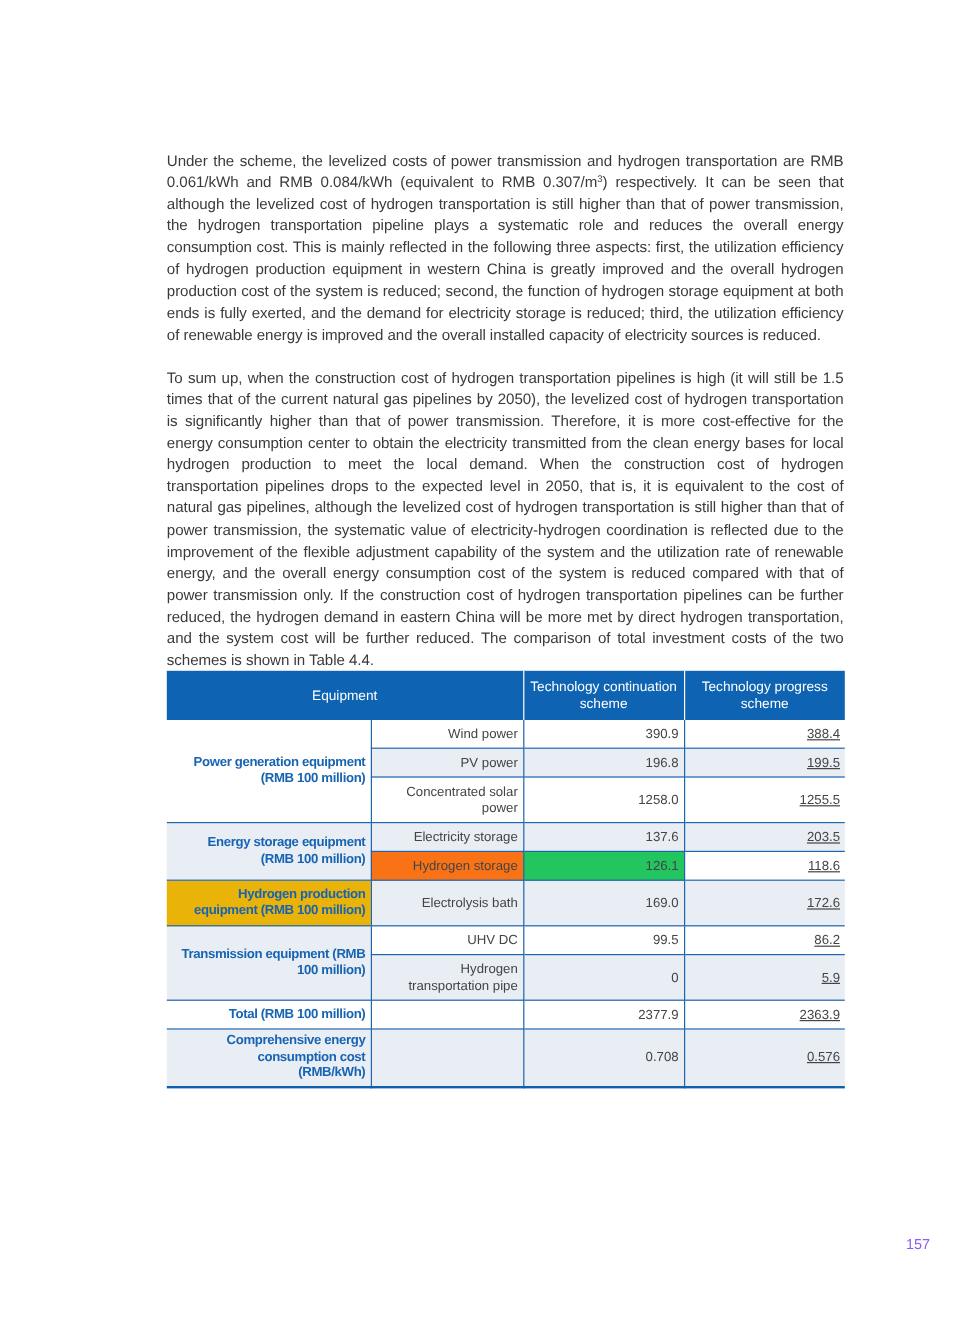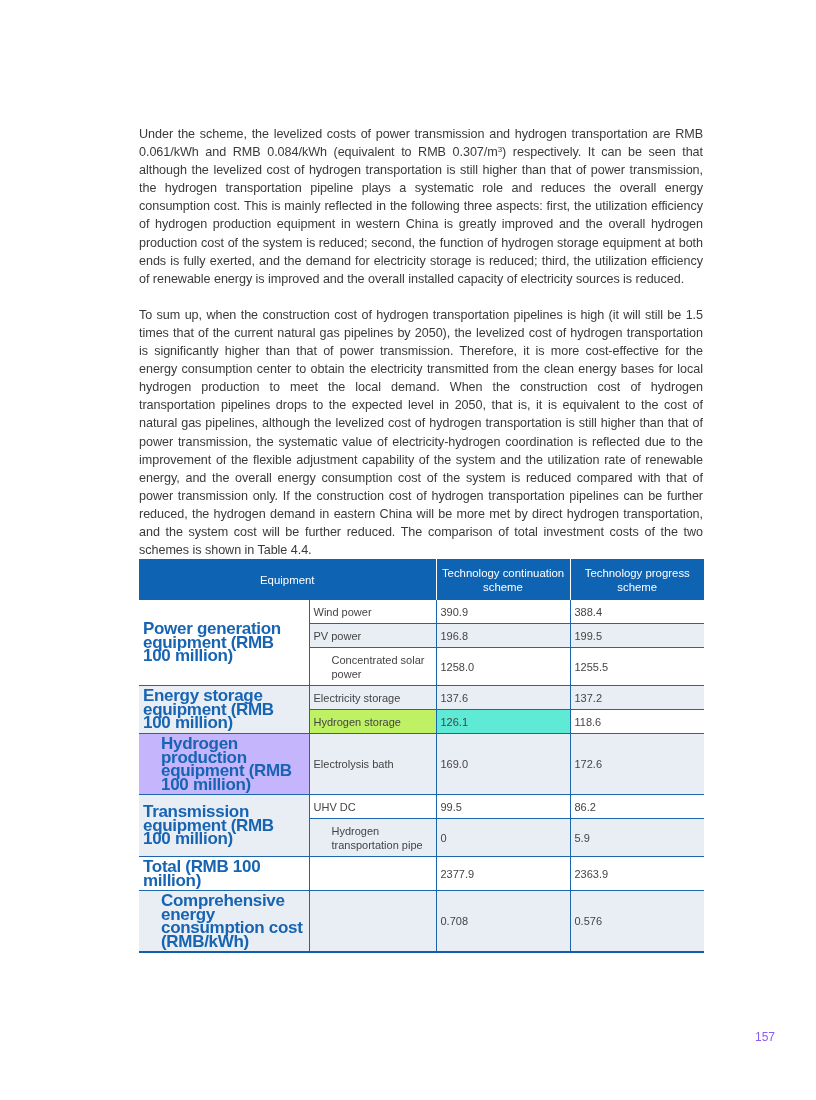--- a/index.html
+++ b/index.html
@@ -6,25 +6,25 @@
   body { width: 816px; height: 1100px; position: relative; font-family: "Liberation Sans", sans-serif; color: #333333; }
   .page { position: absolute; left: 139px; top: 125px; width: 564px; }
   .para { font-size: 12.6px; line-height: 18.1px; text-align: justify; margin: 0; color: #3a3a3a; letter-spacing: -0.05px; }
   .para + .para { margin-top: 18px; }
   sup { font-size: 8px; line-height: 0; vertical-align: 4px; }
   .caption { text-align: center; font-size: 11px; font-weight: bold; color: #1a64ad; margin: 19px 0 10px 0; letter-spacing: -0.1px; }
   .caption .num { margin-right: 10px; }
   table { width: 565px; border-collapse: collapse; font-size: 11px; color: #444; table-layout: fixed; border-bottom: 2px solid #0e5fae; }
   th { background: #0e63b3; color: #ffffff; font-weight: normal; font-size: 11.4px; line-height: 14px; padding: 4px 2px; height: 33px; border-left: 1px solid #ffffff; }
   th:first-child { border-left: none; margin-top: 41px; }
-  td { border: 1px solid #1d65ad; text-align: left; padding: 3px 4px; line-height: 14px; height: 17px; }
+  td { border: 1px solid #1d65ad; text-align: right; padding: 3px 4px; line-height: 14px; height: 17px; }
   td:first-child { border-left: none; }
-  td:last-child { border-right: none; }
+  td:last-child { border-right: none; text-decoration: underline; }
   tr.first td { border-top: none; }
-  .grp { color: #1764b3; font-weight: bold; font-size: 17px; letter-spacing: -0.3px; line-height: 13.5px; }
+  .grp { color: #1764b3; font-weight: bold; font-size: 11px; letter-spacing: -0.3px; line-height: 13.5px; }
   .shade { background: #e9edf4; }
   .tall { height: 31px; padding-left: 22px; }
   .pagenum { position: absolute; left: 755px; top: 1030px; font-size: 12px; color: #8b5cf6; }
 </style>
 </head>
 <body>
 
 <div class="page">
   <p class="para"><span>Under the scheme, the levelized costs of power transmission and hydrogen transportation are RMB 0.061/kWh and RMB 0.084/kWh (equivalent to RMB 0.307/m</span><sup>3</sup><span>) respectively. It can be seen that although the levelized cost of hydrogen transportation is still higher than that of power transmission, the hydrogen transportation pipeline plays a systematic role and reduces the overall energy consumption cost. This is mainly reflected in the following three aspects: first, the utilization efficiency of hydrogen production equipment in western China is greatly improved and the overall hydrogen production cost of the system is reduced; second, the function of hydrogen storage equipment at both ends is fully exerted, and the demand for electricity storage is reduced; third, the utilization efficiency of renewable energy is improved and the overall installed capacity of electricity sources is reduced.</span></p>
   <p class="para">To sum up, when the construction cost of hydrogen transportation pipelines is high (it will still be 1.5 times that of the current natural gas pipelines by 2050), the levelized cost of hydrogen transportation is significantly higher than that of power transmission. Therefore, it is more cost-effective for the energy consumption center to obtain the electricity transmitted from the clean energy bases for local hydrogen production to meet the local demand. When the construction cost of hydrogen transportation pipelines drops to the expected level in 2050, that is, it is equivalent to the cost of natural gas pipelines, although the levelized cost of hydrogen transportation is still higher than that of power transmission, the systematic value of electricity-hydrogen coordination is reflected due to the improvement of the flexible adjustment capability of the system and the utilization rate of renewable energy, and the overall energy consumption cost of the system is reduced compared with that of power transmission only. If the construction cost of hydrogen transportation pipelines can be further reduced, the hydrogen demand in eastern China will be more met by direct hydrogen transportation, and the system cost will be further reduced. The comparison of total investment costs of the two schemes is shown in Table 4.4.</p>
@@ -59,30 +59,30 @@
       <tr>
         <td class="tall">Concentrated solar power</td>
         <td>1258.0</td>
         <td>1255.5</td>
       </tr>
 
       <tr class="shade">
         <td rowspan="2" class="grp shade">Energy storage equipment (RMB 100 million)</td>
         <td>Electricity storage</td>
         <td>137.6</td>
-        <td>137.2</td>
+        <td>203.5</td>
       </tr>
       <tr>
-        <td style="background:#bef264">Hydrogen storage</td>
-        <td style="background:#5eead4">126.1</td>
+        <td style="background:#f97316">Hydrogen storage</td>
+        <td style="background:#22c55e">126.1</td>
         <td style="background:#fff">118.6</td>
       </tr>
 
       <tr class="shade">
-        <td class="grp tall" style="background:#c4b5fd">Hydrogen production equipment (RMB 100 million)</td>
+        <td class="grp tall" style="background:#eab308">Hydrogen production equipment (RMB 100 million)</td>
         <td>Electrolysis bath</td>
         <td>169.0</td>
         <td>172.6</td>
       </tr>
 
       <tr>
         <td rowspan="2" class="grp shade">Transmission equipment (RMB 100 million)</td>
         <td>UHV DC</td>
         <td>99.5</td>
         <td>86.2</td>

